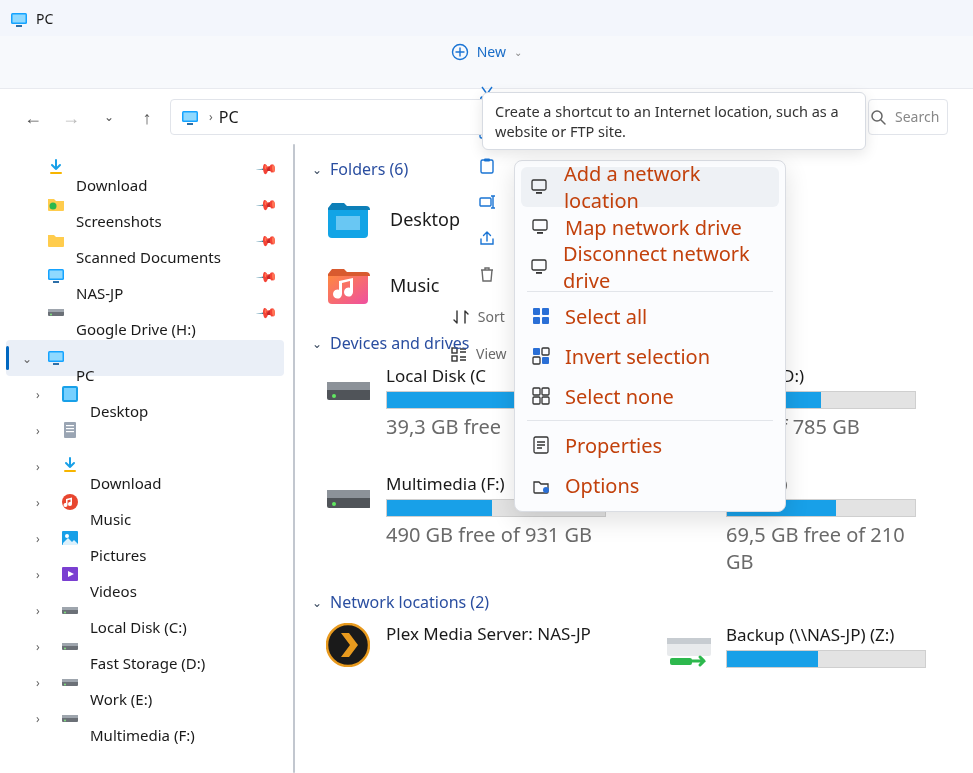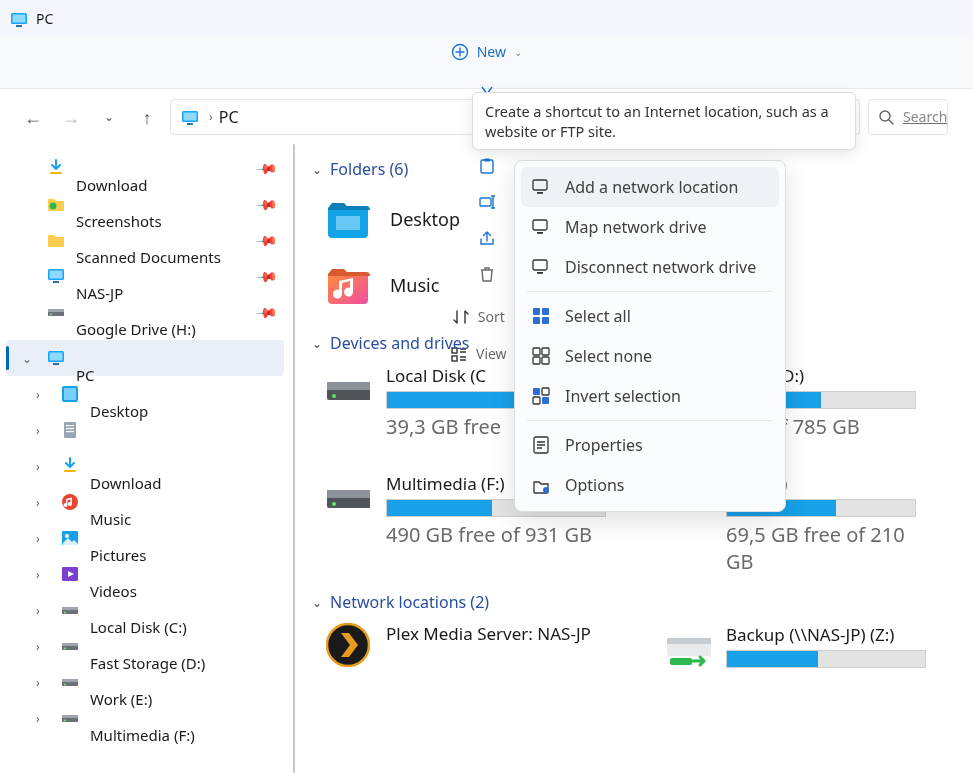--- a/index.html
+++ b/index.html
@@ -16,21 +16,21 @@
   .tb-sep { width:1px; height:26px; background:#d0d5dd; margin:0 6px; }
   .chev { font-size:10px; color:#888; }
   .more-dots { font-size:18px; letter-spacing:1px; color:#333; margin-left:4px; }
   
   .navrow { height:56px; display:flex; align-items:center; padding:0 18px; gap:8px; background:#fff; border-top:1px solid #e8eaef; }
   .nav-btn { width:30px; height:30px; display:flex; align-items:center; justify-content:center; color:#555; font-size:18px; }
   .addr { flex:1; height:36px; max-width:690px; border:1px solid #e1e4ea; border-radius:4px; display:flex; align-items:center; padding:0 6px; background:#fff; }
   .addr .sep { color:#666; margin:0 6px; font-size:12px;}
   .addr .lbl { font-size:16px; }
   .refresh { width:34px; display:flex; justify-content:center; color:#666; }
-  .search { width:80px; height:36px; border:1px solid #e1e4ea; border-radius:4px; display:flex; align-items:center; padding:0 8px; color:#6d6d6d; background:#fff;text-decoration:underline; }
+  .search { width:80px; height:36px; border:1px solid #e1e4ea; border-radius:4px; display:flex; align-items:center; padding:0 0; color:#6d6d6d; background:#fff; }
   .search .sicon { margin-right:8px; }
   
   .body { display:flex; height:calc(773px - 36px - 52px - 56px); background:#fff; }
   .sidebar { width:290px; overflow:hidden; padding-top:6px; }
   .splitter { width:6px; background:#fff; position:relative; }
   .splitter::after { content:""; position:absolute; left:3px; top:0; bottom:0; width:2px; background:#c2c7cf; border-radius:1px; }
   .content { flex:1; padding:6px 14px; overflow:hidden; }
   
   .sb-item { display:flex; align-items:center; height:36px; padding:0 8px 0 16px; gap:10px; border-radius:4px; margin:0 6px; position:relative;}
   .sb-item .fic { width:20px; display:flex; justify-content:center; }
@@ -52,26 +52,26 @@
   .drive-tile .dinfo { display:flex; flex-direction:column; gap:4px; flex:1; }
   .drive-tile .dname { font-size:17px; }
   .bar { width:220px; height:18px; background:#e3e3e3; border:1px solid #cfcfcf; position:relative; }
   .bar .fill { position:absolute; top:0; left:0; bottom:0; background:#18a0e8; }
   .dstat { color:#6a6a6a; font-size:20px; }
   .net-tile { display:flex; gap:16px; width:300px; }
   .net-tile .nicon { width:44px; height:44px; flex:none; }
   .net-tile .nlbl { font-size:17px; line-height:1.3; }
   
   .ctx { position:absolute; top:160px; left:514px; width:272px; background:#fbfcfe; border:1px solid #dadde3; border-radius:8px; box-shadow:0 8px 24px rgba(0,0,0,.12); padding:6px; z-index:50;}
-  .ctx-item { display:flex; align-items:center; gap:14px; height:40px; padding:0 10px; border-radius:6px; font-size:16px; color:#404040; }
+  .ctx-item { display:flex; align-items:center; gap:14px; height:40px; padding:0 10px; border-radius:6px; font-size:20px; color:#c2410c; }
   .ctx-item.hover { background:#eef1f5; }
   .ctx-sep { height:1px; background:#e2e5ea; margin:4px 6px; }
   .ctx-ic { width:20px; display:flex; justify-content:center; color:#3a3f47; }
   
-  .tooltip { position:absolute; top:92px; left:472px; width:384px; background:#fff; border:1px solid #d7dbe2; border-radius:6px; box-shadow:0 4px 14px rgba(0,0,0,.1); padding:8px 12px; font-size:14.5px; color:#333; z-index:60; }
+  .tooltip { position:absolute; top:92px; left:482px; width:384px; background:#fff; border:1px solid #d7dbe2; border-radius:6px; box-shadow:0 4px 14px rgba(0,0,0,.1); padding:8px 12px; font-size:14.5px; color:#333; z-index:60; }
   svg { display:block; }
 </style>
 </head>
 <body>
 
 <svg width="0" height="0" style="position:absolute">
   <defs>
     <g id="i-monitor">
         <rect x="1" y="2" width="16" height="11" rx="1.5" fill="#15a3ff"></rect>
         <rect x="2.5" y="3.5" width="13" height="8" fill="#8fd9ff"></rect>
@@ -630,32 +630,32 @@
     <span class="ctx-ic">
         <svg width="18" height="18">
           <use href="#cx-selall"></use>
         </svg>
       </span>
     <span>Select all</span>
   </div>
     <div class="ctx-item ">
     <span class="ctx-ic">
         <svg width="18" height="18">
+          <use href="#cx-selinv"></use>
+        </svg>
+      </span>
+    <span>Invert selection</span>
+  </div>
+    <div class="ctx-item ">
+    <span class="ctx-ic">
+        <svg width="18" height="18">
           <use href="#cx-selnone"></use>
         </svg>
       </span>
     <span>Select none</span>
-  </div>
-    <div class="ctx-item ">
-    <span class="ctx-ic">
-        <svg width="18" height="18">
-          <use href="#cx-selinv"></use>
-        </svg>
-      </span>
-    <span>Invert selection</span>
   </div>
     <div class="ctx-sep"></div>
     <div class="ctx-item ">
     <span class="ctx-ic">
         <svg width="18" height="18">
           <use href="#cx-prop"></use>
         </svg>
       </span>
     <span>Properties</span>
   </div>

